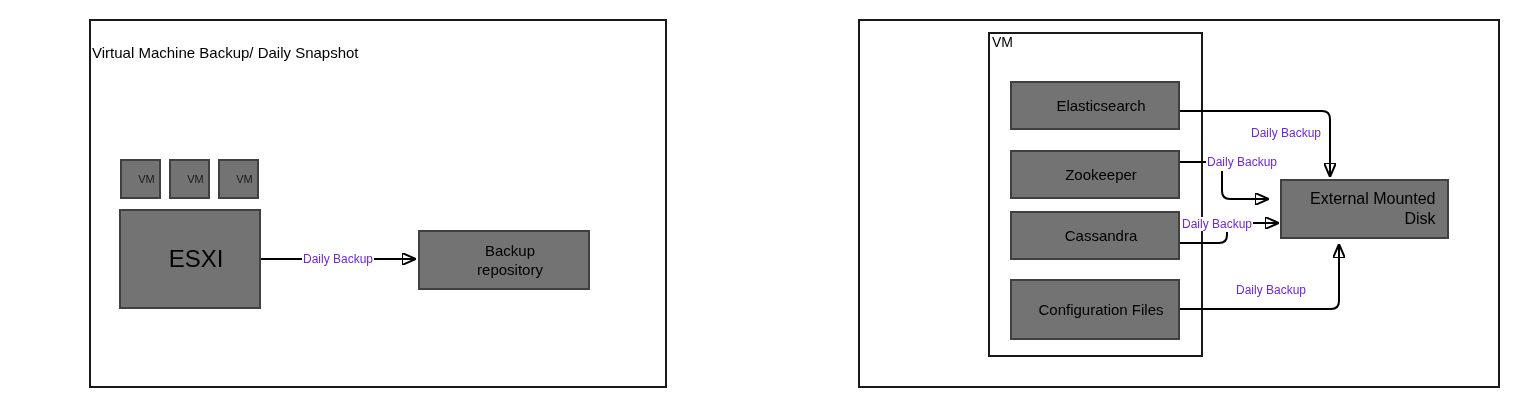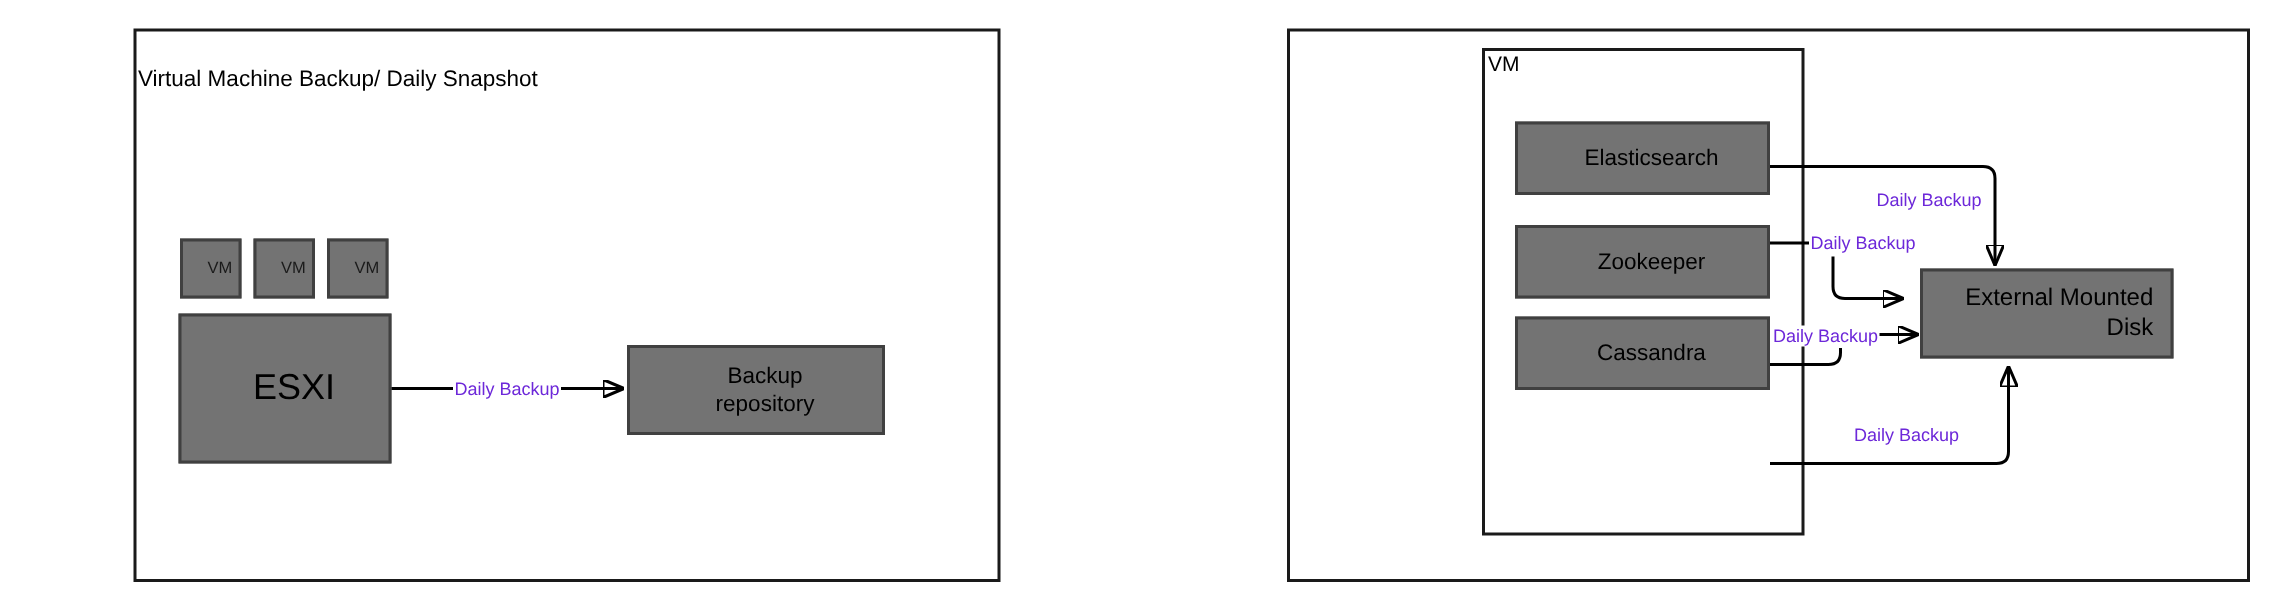--- a/index.html
+++ b/index.html
@@ -133,20 +133,23 @@
 
   <div class="node service" style="top:81px; height:49px;">
     <span class="wrap">Elasticsearch</span>
   </div>
   <div class="node service" style="top:150px; height:49px;">
     <span class="wrap">Zookeeper</span>
   </div>
   <div class="node service" style="top:211px; height:49px;">
     <span class="wrap">Cassandra</span>
   </div>
+  <div class="node service" style="top:279px; height:61px;">
+    <span class="wrap">Configuration Files</span>
+  </div>
 
   <div class="node" id="emd-box" style="left:1280px; top:179px; width:169px; height:60px;">
     <span class="wrap">External Mounted Disk</span>
   </div>
 
   <svg id="wires" width="1520" height="410" viewBox="0 0 1520 410">
     <defs>
       <marker id="arrowhead" viewBox="0 0 14 12" refX="14" refY="6" markerWidth="14" markerHeight="12" orient="auto" markerUnits="userSpaceOnUse">
         <path d="M0,0 L14,6 L0,12 Z" fill="#000000" stroke="none"></path>
       </marker>

